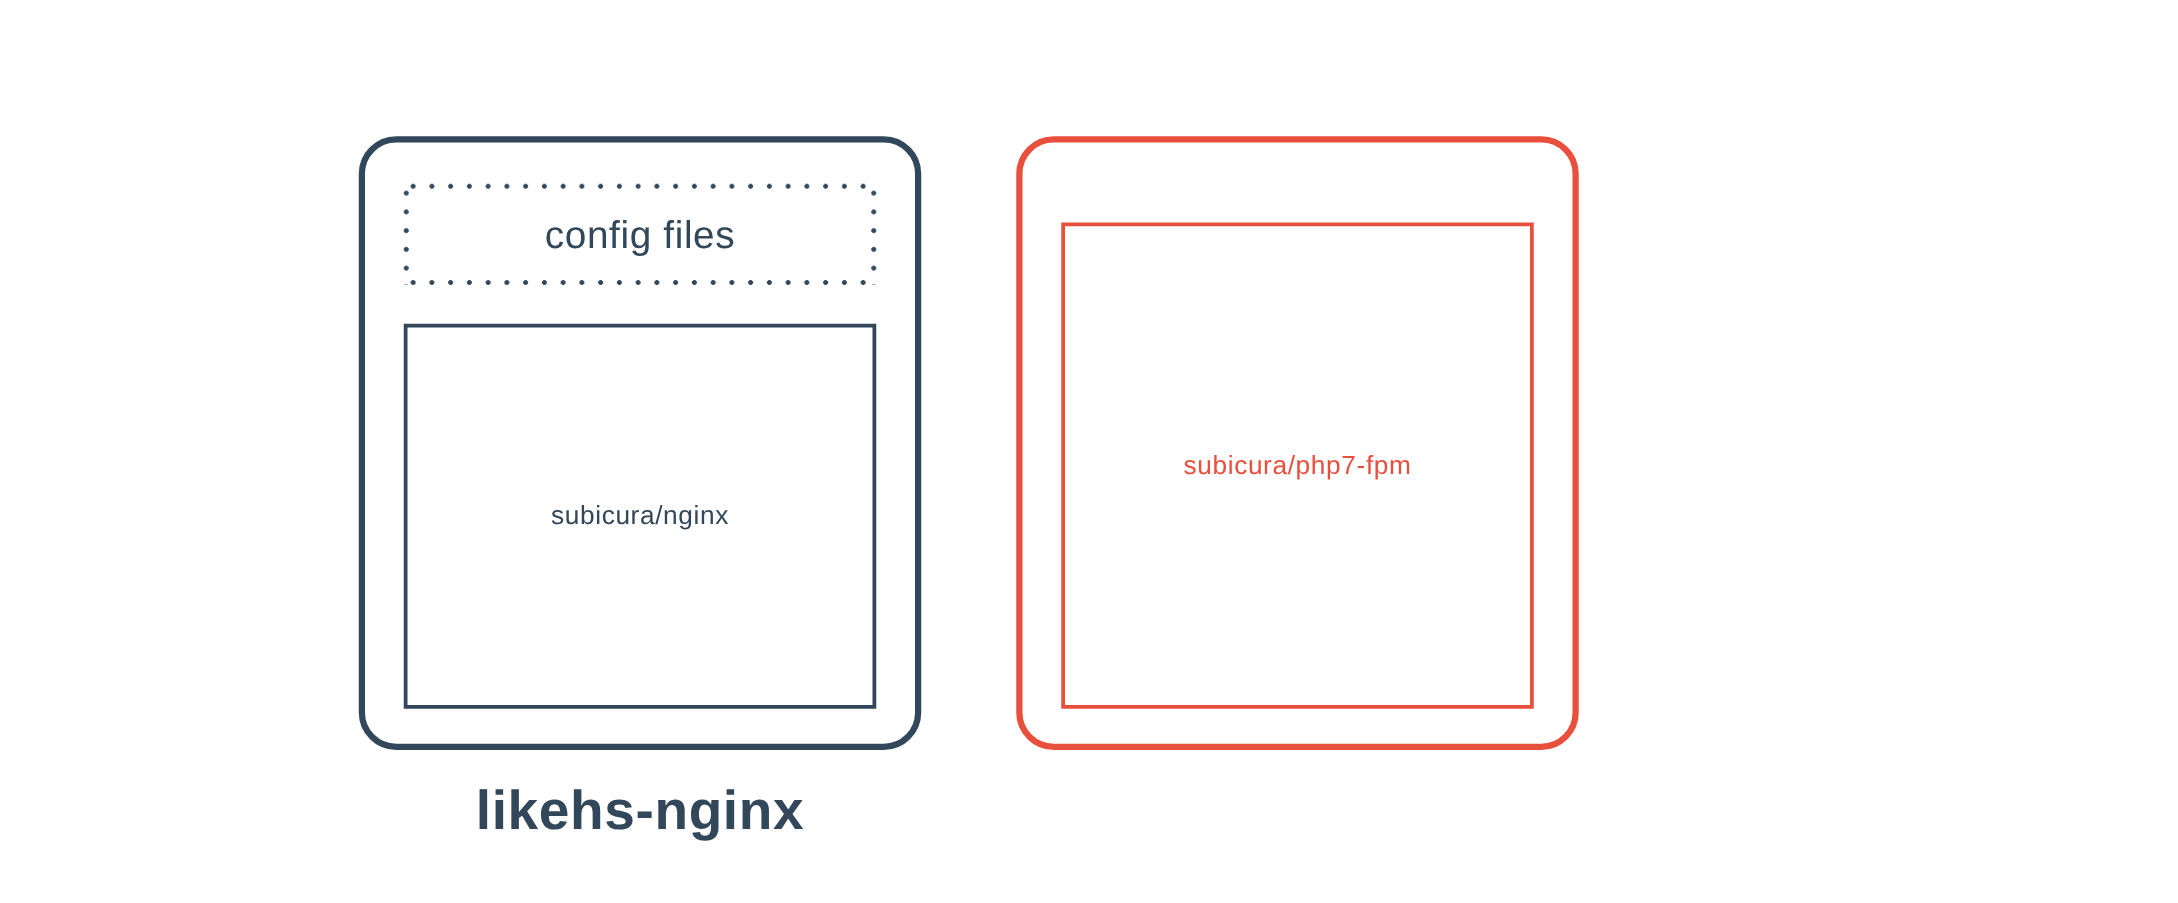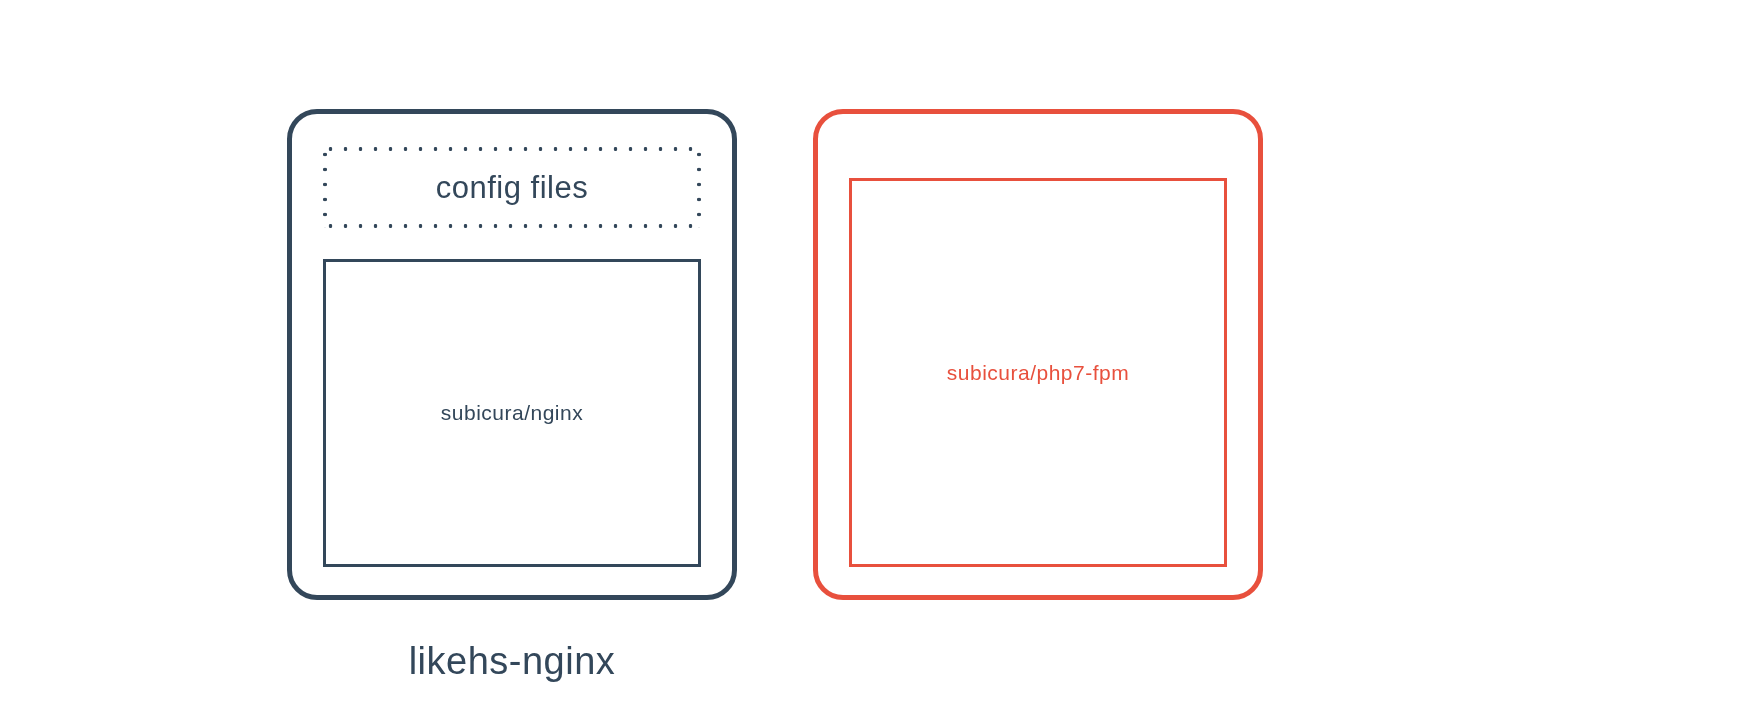--- a/index.html
+++ b/index.html
@@ -66,23 +66,23 @@
     flex: 1;
     border: 3px solid var(--c);
     display: flex;
     align-items: center;
     justify-content: center;
     color: var(--c);
     font-size: 21px;
     letter-spacing: 0.5px;
   }
   .card-label {
-    margin-top: 40px;
-    font-size: 38px;
-    font-weight: normal;
+    margin-top: 24px;
+    font-size: 44px;
+    font-weight: bold;
     letter-spacing: 0.5px;
     color: var(--c);
   }
 </style>
 </head>
 <body>
 
 <div class="stage">
   <div class="diagram">
 

